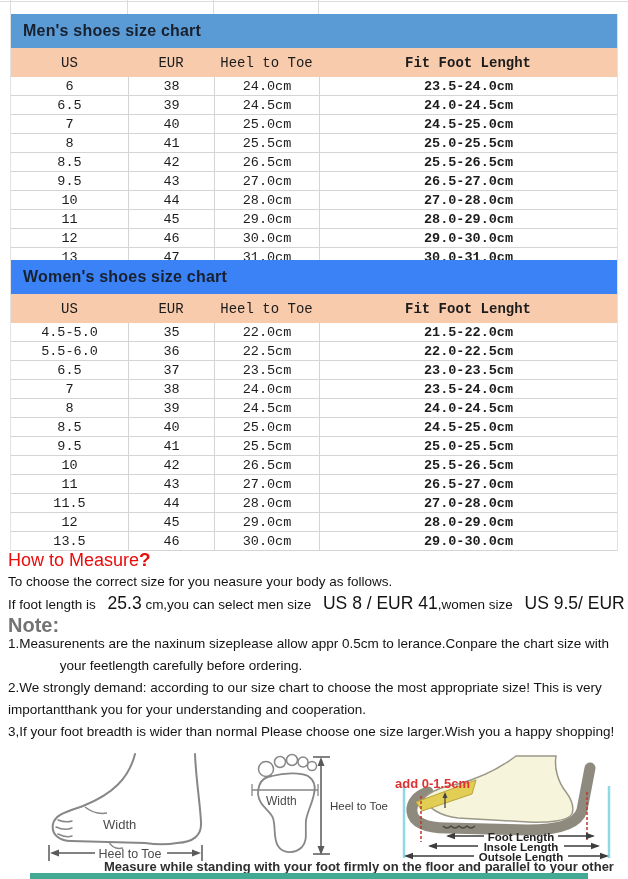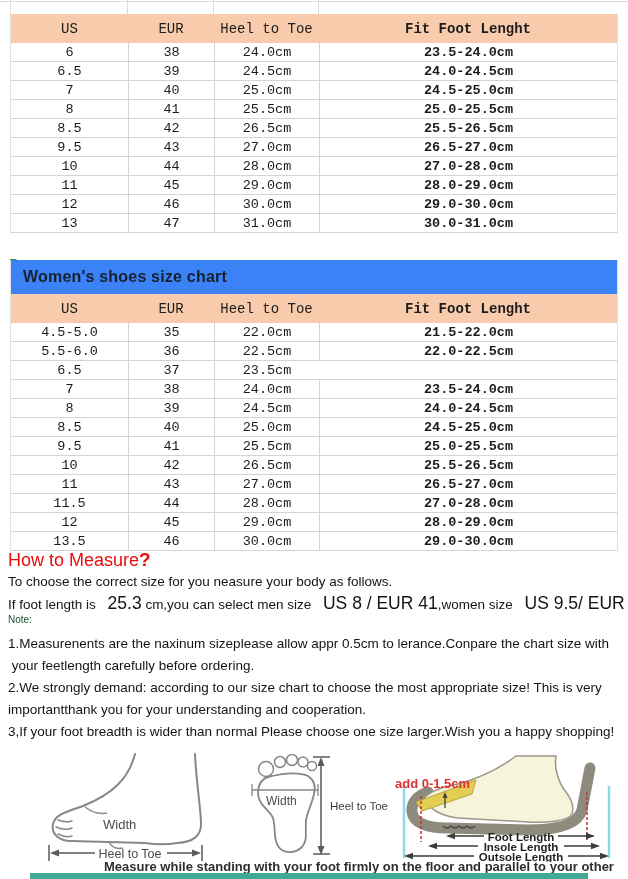--- a/index.html
+++ b/index.html
@@ -33,21 +33,21 @@
   }
   .t-head .t-cell { font-size:14px; }
   .t-row .t-cell + .t-cell { border-left:1px solid #d4d4d4; }
   .c0 { width:117px; } .c1 { width:86px; } .c2 { width:105px; } .c3 { flex:1;font-weight:bold; }
   
   .howto-heading { position:absolute; left:8px; top:549px; font-size:18px; color:#ea0b0b; }
   .howto-heading .qmark { font-weight:bold; font-size:19px; }
   .txt { position:absolute; left:8px; font-size:13.5px; color:#141414; white-space:pre; }
   .example-line { position:absolute; left:8px; top:593px; font-size:13.5px; color:#141414; white-space:pre; }
   .example-line .big { font-size:17.5px;margin-left:8px; }
-  .note-label { position:absolute; left:8px; top:614px; font-size:10px; color:#14532d; }
+  .note-label { position:absolute; left:8px; top:614px; font-size:20px; color:#737373;font-weight:bold; }
   
   .diagram { position:absolute; }
   .footer-caption {
     position:absolute; left:104px; top:859px; font-size:13px; font-weight:bold; color:#2e2e2e;
   }
   .footer-bar { position:absolute; left:30px; top:873px; width:558px; height:6px; background:#43a995; }
   svg text { font-family:"Liberation Sans", sans-serif; }
 </style>
 </head>
 <body>
@@ -57,20 +57,23 @@
   <div class="gridline-h" style="left:0; top:1px; width:628px;"></div>
   <div class="gridline-v" style="left:10px;  top:0; height:14px;"></div>
   <div class="gridline-v" style="left:127px; top:0; height:14px;"></div>
   <div class="gridline-v" style="left:213px; top:0; height:14px;"></div>
   <div class="gridline-v" style="left:318px; top:0; height:14px;"></div>
 
   <div class="corner-tri" style="left:10px; top:14px;"></div>
   <div class="corner-tri" style="left:10px; top:259px;"></div>
 
   <div class="size-table" style="top:14px;">
+    <div class="band-title band-blue">
+      <span>Men's shoes size chart</span>
+    </div>
     <div class="t-head">
         <div class="t-cell c0">US</div>
         <div class="t-cell c1">EUR</div>
         <div class="t-cell c2">Heel to Toe</div>
         <div class="t-cell c3">Fit Foot Lenght</div>
       </div>
     <div>
         <div class="t-row">
           <div class="t-cell c0">6</div>
           <div class="t-cell c1">38</div>
@@ -154,20 +157,21 @@
         <div class="t-row">
           <div class="t-cell c0">5.5-6.0</div>
           <div class="t-cell c1">36</div>
           <div class="t-cell c2">22.5cm</div>
           <div class="t-cell c3">22.0-22.5cm</div>
         </div>
         <div class="t-row">
           <div class="t-cell c0">6.5</div>
           <div class="t-cell c1">37</div>
           <div class="t-cell c2">23.5cm</div>
+          <div class="t-cell c3">23.0-23.5cm</div>
         </div>
         <div class="t-row">
           <div class="t-cell c0">7</div>
           <div class="t-cell c1">38</div>
           <div class="t-cell c2">24.0cm</div>
           <div class="t-cell c3">23.5-24.0cm</div>
         </div>
         <div class="t-row">
           <div class="t-cell c0">8</div>
           <div class="t-cell c1">39</div>
@@ -221,21 +225,21 @@
 
   <div class="howto-heading"><span>How to Measure</span><span class="qmark">?</span></div>
 
   <div class="txt" style="top:574px;">To choose the correct size for you neasure your body as follows.</div>
 
   <div class="example-line"><span>If foot length is </span><span class="big">25.3</span><span> cm,you can select men size </span><span class="big">US 8 / EUR 41</span><span>,women size </span><span class="big">US 9.5/ EUR 41</span></div>
 
   <div class="note-label">Note:</div>
 
   <div class="txt" style="top:636px;text-align:center;">1.Measurenents are the naxinum sizeplease allow appr 0.5cm to lerance.Conpare the chart size with</div>
-  <div class="txt" style="top:658px;"> your feetlength carefully before ordering.</div>
+  <div class="txt" style="top:658px;margin-left:48px;"> your feetlength carefully before ordering.</div>
   <div class="txt" style="top:680px;">2.We strongly demand: according to our size chart to choose the most appropriate size! This is very</div>
   <div class="txt" style="top:702px;">importantthank you for your understanding and cooperation.</div>
   <div class="txt" style="top:724px;">3,If your foot breadth is wider than normal Please choose one size larger.Wish you a happy shopping!</div>
 
   <svg class="diagram" style="left:25px; top:750px;" width="230" height="112" viewBox="0 0 230 112">
     <path d="M110,4 C104,28 88,44 58,56 C44,61 30,64 28,74 C26,84 34,91 46,91 L120,93 C135,95 146,94 152,93 C168,92 177,86 176,72 C175,52 171,30 170,4" fill="none" stroke="#878787" stroke-width="2" stroke-linecap="round"></path>
     <path d="M33,70 q8,3 14,1 M31,77 q9,4 16,1 M33,84 q8,4 14,2" fill="none" stroke="#878787" stroke-width="1.5" stroke-linecap="round"></path>
     <path d="M60,57 q10,8 22,6" fill="none" stroke="#878787" stroke-width="1.5"></path>
     <path d="M84,92 q4,8 14,6" fill="none" stroke="#878787" stroke-width="1.5"></path>
     <text x="78" y="79" font-size="13" fill="#4a4a4a">Width</text>

